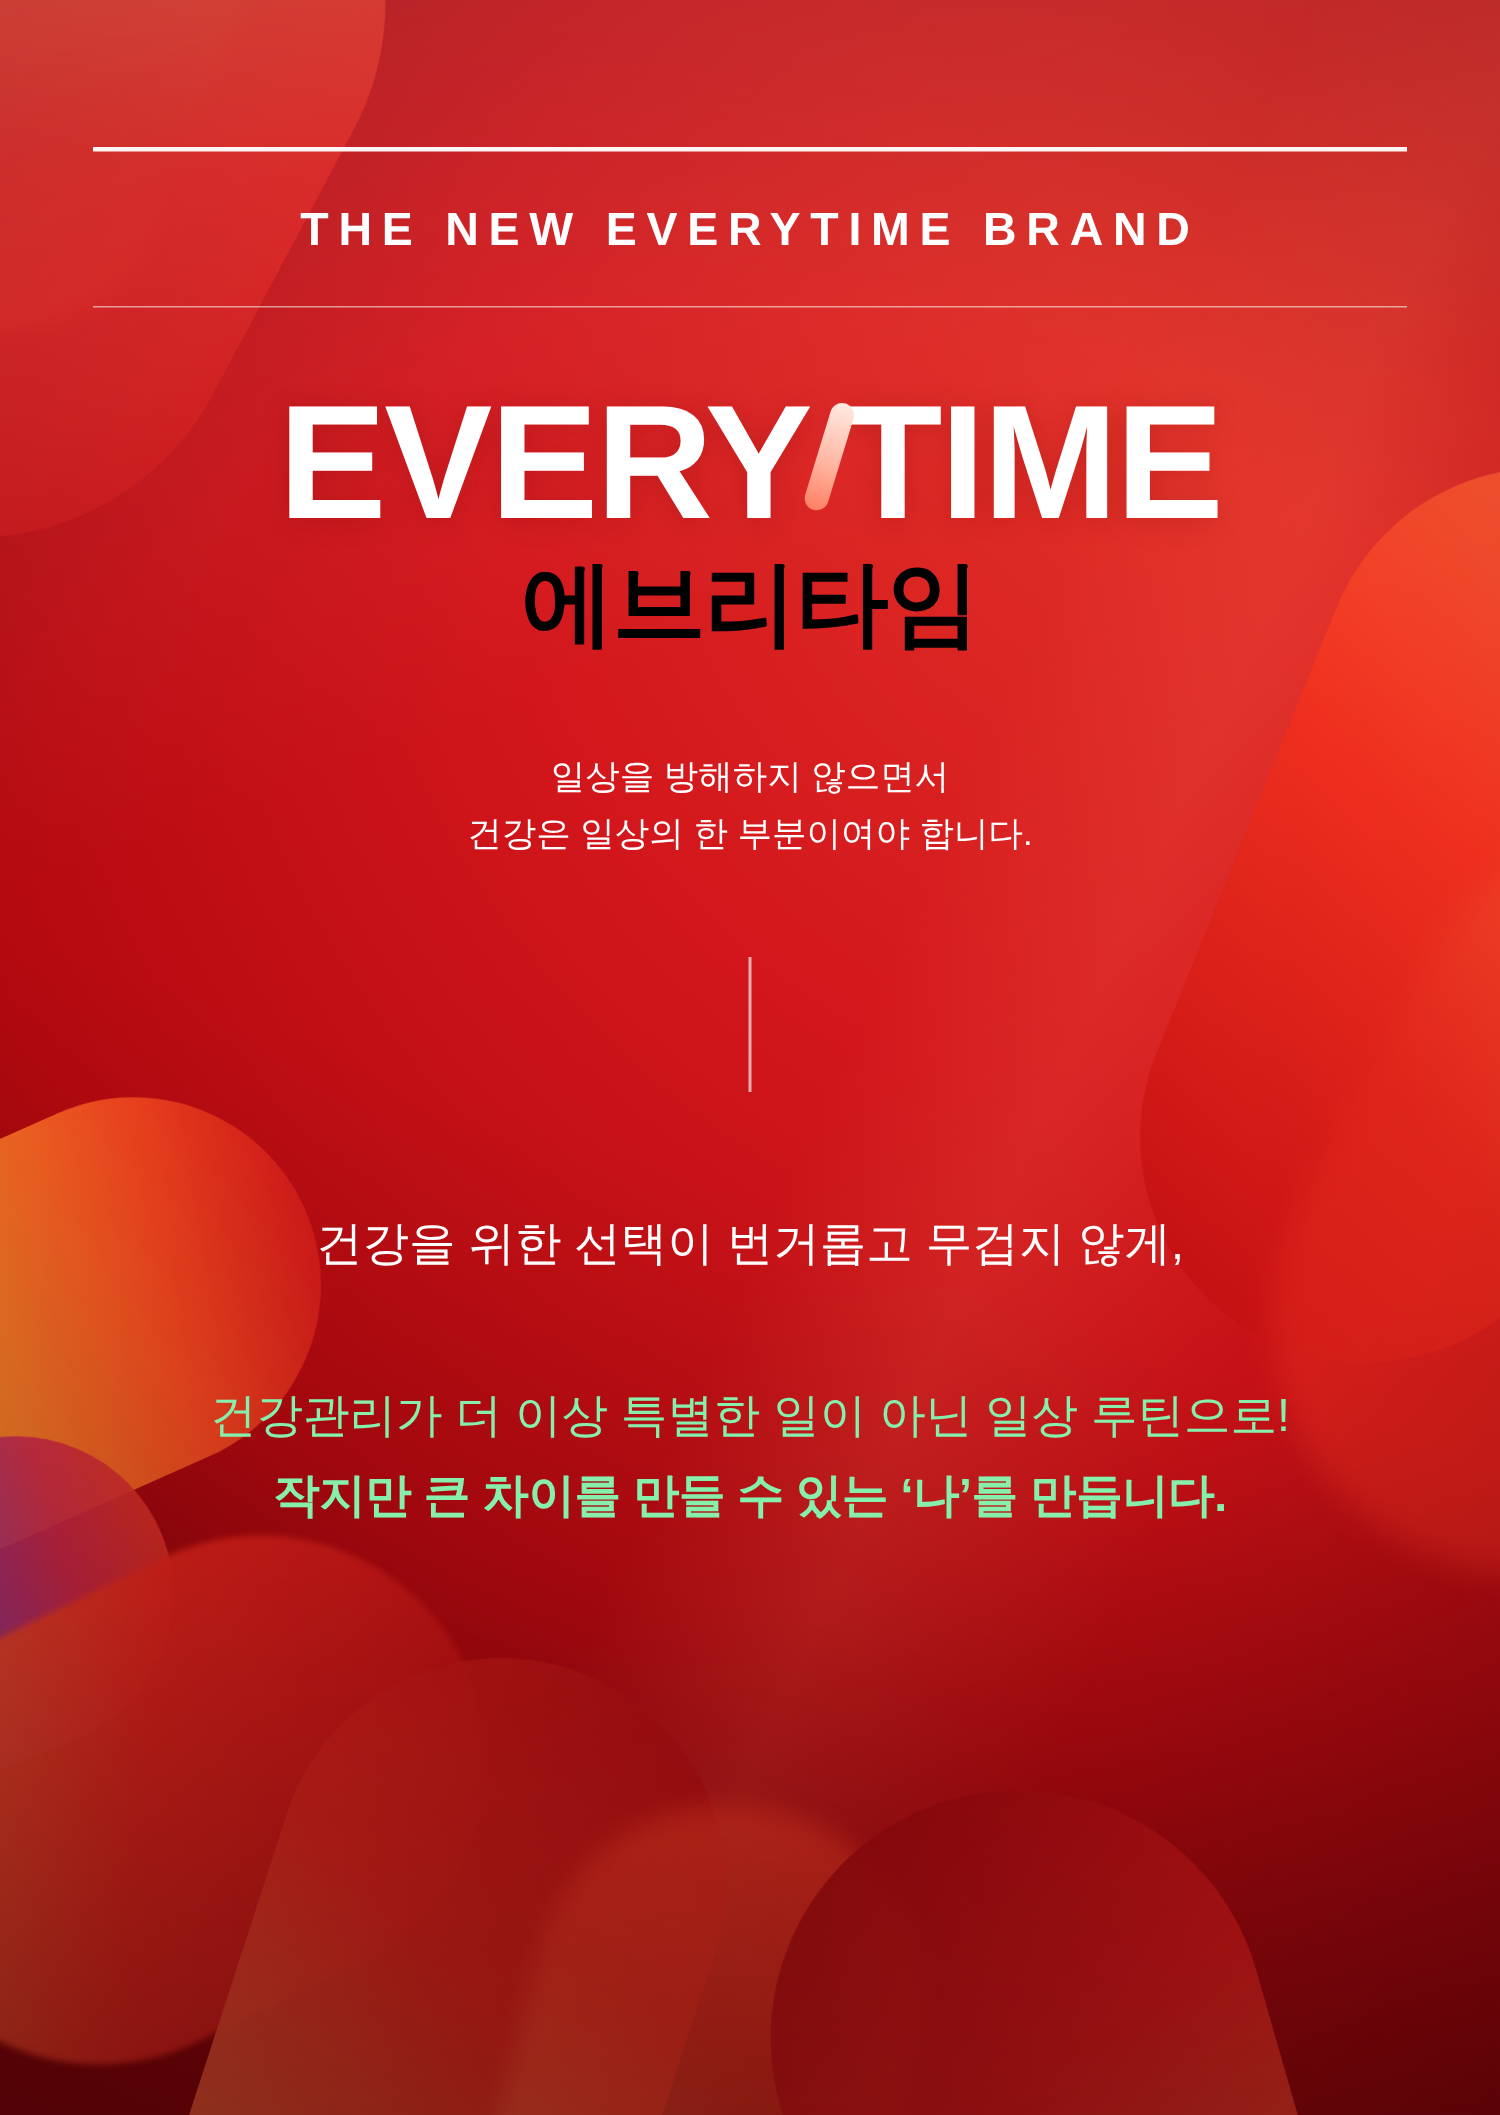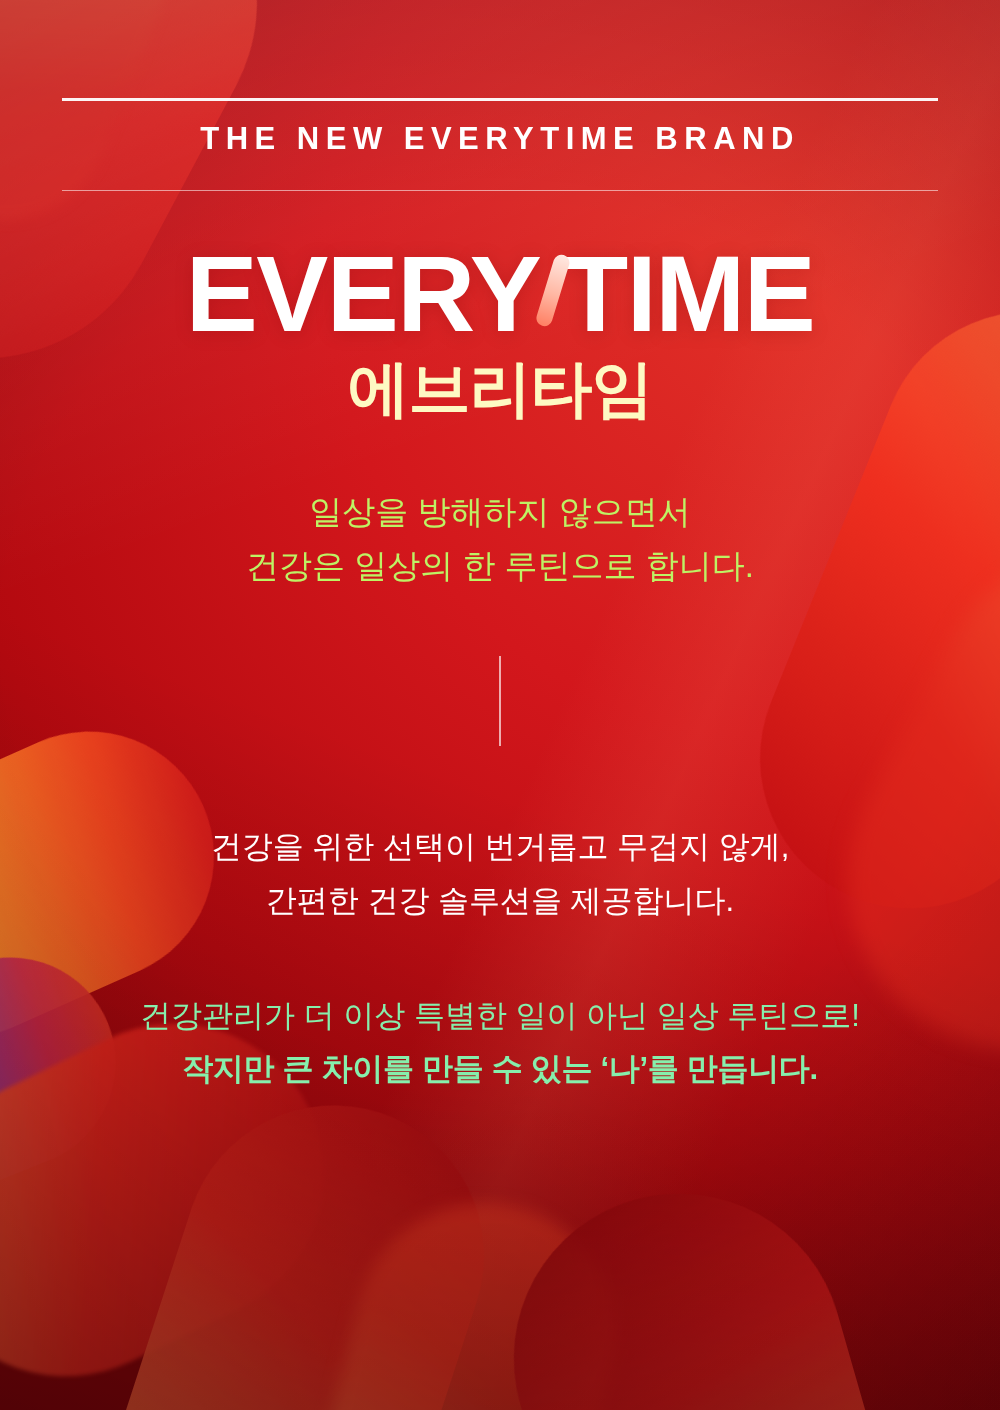--- a/index.html
+++ b/index.html
@@ -156,21 +156,21 @@
     height: 1px;
     opacity: 0.55;
     margin-top: 0;
   }
 
   .kicker {
     font-size: 31px;
     font-weight: 700;
     letter-spacing: 6.5px;
     line-height: 1;
-    padding: 22px 0 36px 0;
+    padding: 36px 0 36px 0;
     color: #ffffff;
   }
 
   .wordmark {
     position: relative;
     margin-top: 48px;
     font-size: 108px;
     font-weight: 700;
     letter-spacing: -1.5px;
     line-height: 1.02;
@@ -186,29 +186,29 @@
     border-radius: 8px;
     transform: rotate(17deg) translateY(-10px);
     vertical-align: baseline;
   }
   .wordmark-kr {
     margin-top: 6px;
     font-size: 62px;
     font-weight: 700;
     letter-spacing: -1px;
     line-height: 1.1;
-    color: #fef9c3;
+    color: #000000;
   }
 
   .lead {
     margin-top: 62px;
-    font-size: 33px;
+    font-size: 23px;
     font-weight: 500;
     line-height: 1.62;
-    color: #bef264;
+    color: #ffffff;
   }
 
   .divider-v {
     margin-top: 64px;
     width: 2px;
     height: 90px;
     background: rgba(255,255,255,0.65);
   }
 
   .body-block {
@@ -265,28 +265,27 @@
     <div class="rule rule-bottom"></div>
 
     <div class="wordmark">
       <span>EVERY</span><span class="slash"></span><span>TIME</span>
     </div>
 
     <div class="wordmark-kr">에브리타임</div>
 
     <div class="lead">
       <div>일상을 방해하지 않으면서</div>
-      <div>건강은 일상의 한 루틴으로 합니다.</div>
+      <div>건강은 일상의 한 부분이여야 합니다.</div>
     </div>
 
     <div class="divider-v"></div>
 
     <div class="body-block">
       <div>건강을 위한 선택이 번거롭고 무겁지 않게,</div>
-      <div>간편한 건강 솔루션을 제공합니다.</div>
     </div>
 
     <div class="closing-block">
       <div>건강관리가 더 이상 특별한 일이 아닌  일상 루틴으로!</div>
       <div class="bold-line">작지만 큰 차이를 만들 수 있는 ‘나’를 만듭니다.</div>
     </div>
 
   </div>
 </div>
 

